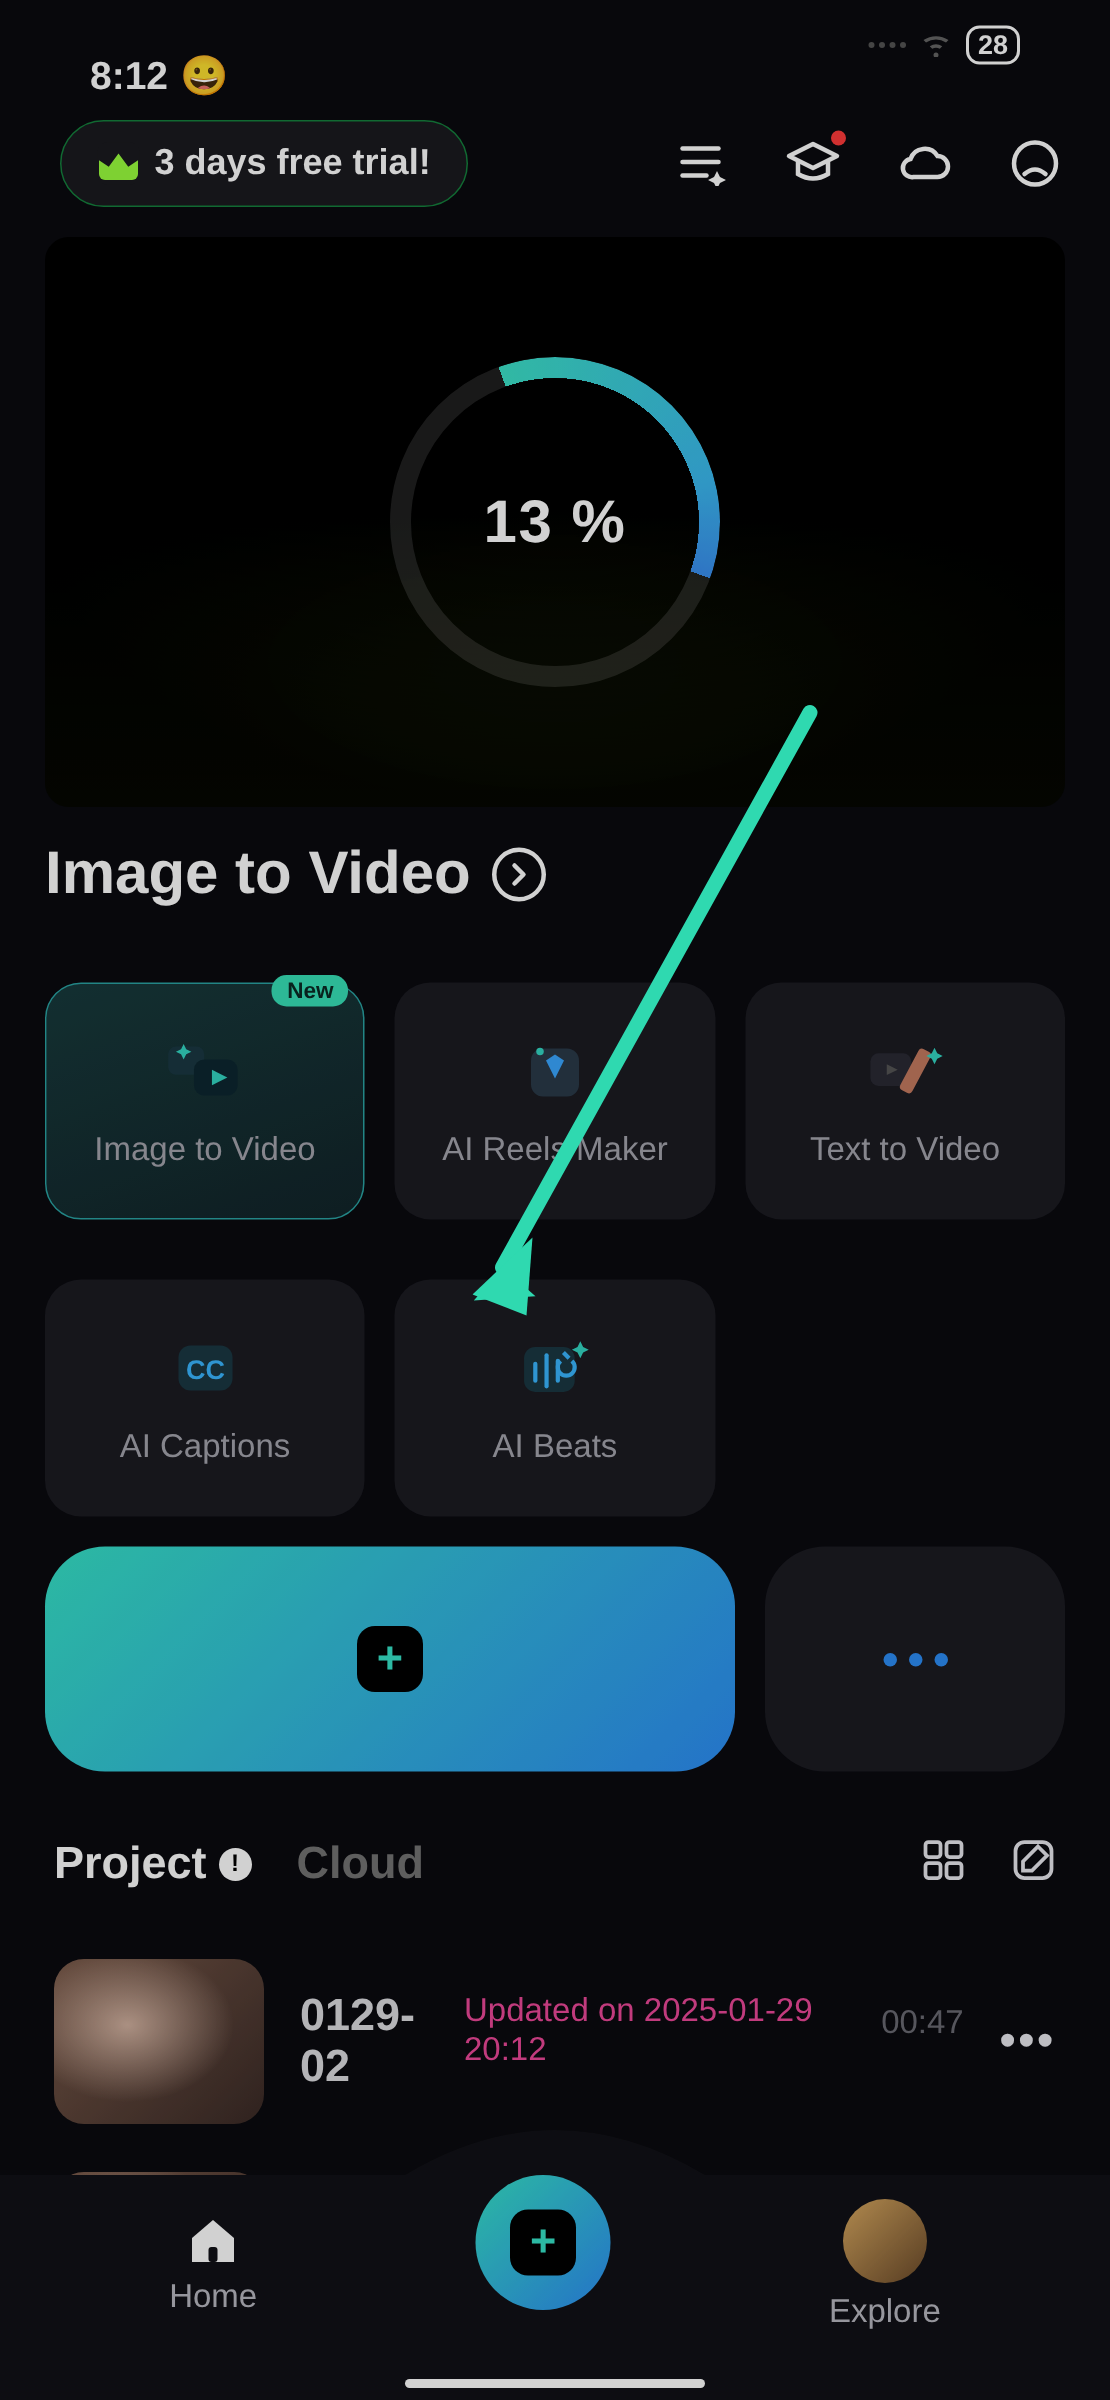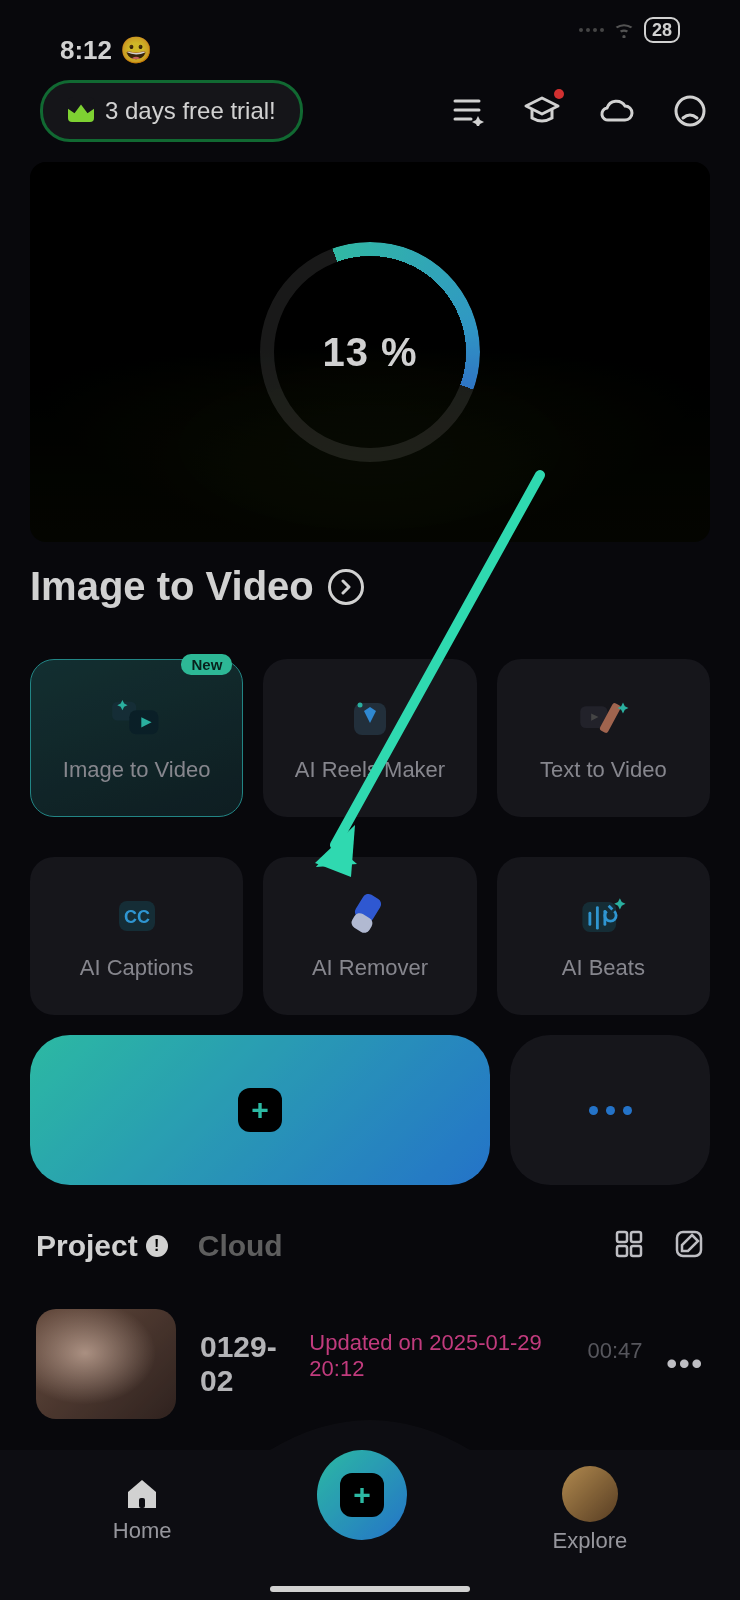--- a/index.html
+++ b/index.html
@@ -44,25 +44,25 @@
     display: flex;
     align-items: center;
     justify-content: space-between;
     padding: 20px 30px 10px 40px;
   }
   .trial-pill {
     display: flex;
     align-items: center;
     gap: 10px;
     background: #1a1a1f;
-    border: 3px solid #15803d;
+    border: 1px solid #15803d;
     border-radius: 30px;
     padding: 14px 24px;
     font-size: 24px;
-    font-weight: 400;
+    font-weight: 700;
   }
   .crown {
     width: 26px; height: 22px;
     background: #9aff3e;
     border-radius: 4px;
     position: relative;
     clip-path: polygon(0 100%, 0 40%, 25% 60%, 50% 20%, 75% 60%, 100% 40%, 100% 100%);
   }
   .crown-wrap { width:28px; height:28px; background:#1a1a1f; border-radius:6px; display:flex; align-items:center; justify-content:center; }
   .header-icons { display: flex; gap: 34px; align-items: center; }
@@ -374,29 +374,20 @@
   <div class="fcard">
     <div class="ficon">
       <svg width="56" height="46" viewBox="0 0 56 46">
         <rect x="10" y="8" width="36" height="30" rx="8" fill="#1a3842"></rect>
         <text x="28" y="30" font-size="18" font-weight="900" fill="#3ab6ff" text-anchor="middle">CC</text>
       </svg>
     </div>
     <div class="flabel">AI Captions</div>
   </div>
 
-  <div class="fcard">
-    <div class="ficon">
-      <svg width="56" height="50" viewBox="0 0 56 50">
-        <rect x="16" y="4" width="20" height="26" rx="6" fill="#3a6cff" transform="rotate(32 26 17)"></rect>
-        <rect x="10" y="24" width="20" height="16" rx="6" fill="#d8e2ff" transform="rotate(32 20 32)"></rect>
-      </svg>
-    </div>
-    <div class="flabel">AI Remover</div>
-  </div>
 
   <div class="fcard">
     <div class="ficon">
       <svg width="64" height="50" viewBox="0 0 64 50">
         <rect x="10" y="10" width="36" height="32" rx="8" fill="#1a3842"></rect>
         <line x1="18" y1="22" x2="18" y2="34" stroke="#3ab6ff" stroke-width="3" stroke-linecap="round"></line>
         <line x1="26" y1="16" x2="26" y2="38" stroke="#3ab6ff" stroke-width="3" stroke-linecap="round"></line>
         <line x1="34" y1="20" x2="34" y2="34" stroke="#3ab6ff" stroke-width="3" stroke-linecap="round"></line>
         <path d="M38 14 L42 18 M36 20 A6 6 0 1 0 44 20" stroke="#3ab6ff" stroke-width="3" fill="none"></path>
         <path d="M50 6 L52 10 L56 12 L52 14 L50 18 L48 14 L44 12 L48 10 Z" fill="#34d6c3"></path>

